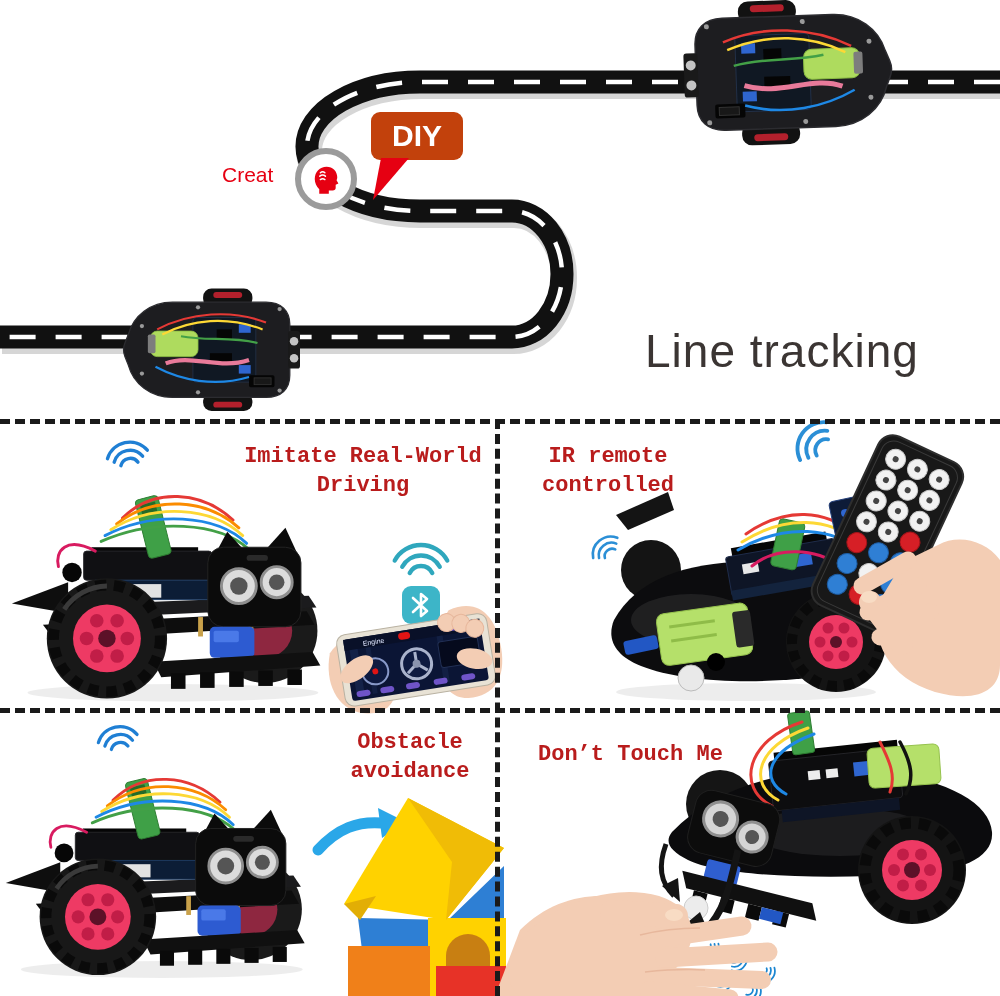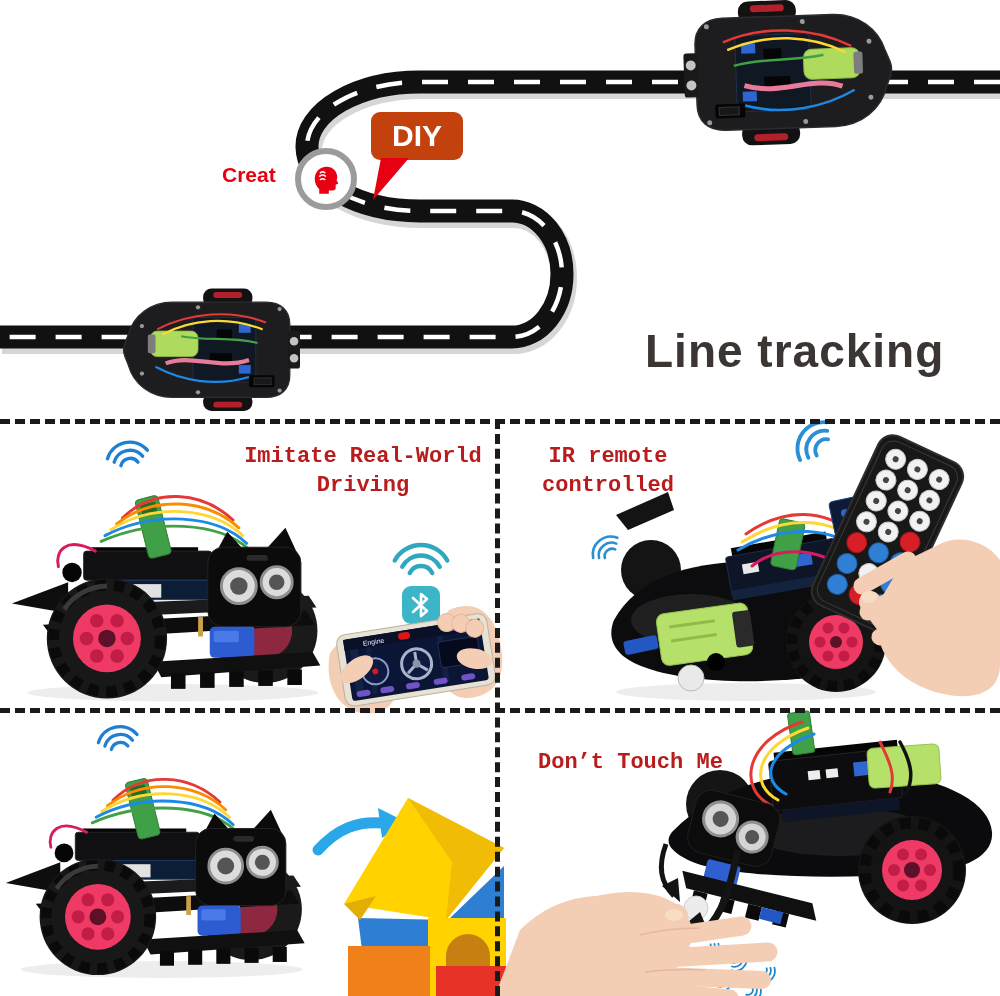--- a/index.html
+++ b/index.html
@@ -2,35 +2,35 @@
 <html><head>
 <meta charset="utf-8">
 <style>
   html,body{margin:0;padding:0;background:#fff;}
   .canvas{position:relative;width:1000px;height:996px;background:#ffffff;overflow:hidden;
           font-family:"Liberation Sans",sans-serif;}
   .art{position:absolute;left:0;top:0;}
   .divider{position:absolute;border:0 dashed #1a1a1a;}
   .div-h{border-top-width:5px;width:1000px;left:0;}
   .div-v{border-left-width:5px;height:577px;left:495px;top:419px;}
-  .label{position:absolute;font-weight:bold;}
+  .label{position:absolute;font-weight:normal;}
   .creat{left:222px;top:163px;font-size:21px;color:#e60012;}
   .headline{left:645px;top:324px;font-size:46px;letter-spacing:1px;color:#3b3533;}
   .bubble{position:absolute;left:371px;top:112px;width:92px;height:48px;background:#c2410c;
           border-radius:9px;display:flex;align-items:center;justify-content:center;
           color:#fff;font-size:30px;font-weight:bold;}
   .tail{position:absolute;left:2px;top:46px;}
   .badge{position:absolute;left:295px;top:148px;width:62px;height:62px;border-radius:50%;
          background:#fff;border:6px solid #9b9b9b;box-sizing:border-box;
          display:flex;align-items:center;justify-content:center;}
   .q-title{position:absolute;font-weight:bold;font-size:22px;line-height:29px;color:#b91c1c;font-family:Liberation Mono, monospace;}
   .t-imitate{left:230px;top:442px;width:266px;text-align:center;}
   .t-ir{left:524px;top:442px;width:168px;text-align:center;}
   .t-obstacle{left:330px;top:728px;width:160px;text-align:center;}
-  .t-touch{left:538px;top:740px;margin-top:8px;}
+  .t-touch{left:538px;top:740px;}
 </style>
 </head>
 <body>
 
 <div class="canvas">
 
   <svg class="art" width="1000" height="996" viewBox="0 0 1000 996">
     <defs>
 
       <g id="waves3" fill="none" stroke="currentColor" stroke-width="3.5" stroke-linecap="round">
@@ -469,16 +469,20 @@
   <div class="q-title t-imitate">
     <div>Imitate Real-World</div>
     <div>Driving</div>
   </div>
 
   <div class="q-title t-ir">
     <div>IR remote</div>
     <div>controlled</div>
   </div>
 
+  <div class="q-title t-obstacle">
+    <div>Obstacle</div>
+    <div>avoidance</div>
+  </div>
 
   <div class="q-title t-touch">Don’t Touch Me</div>
 
 </div>
 
 </body></html>

